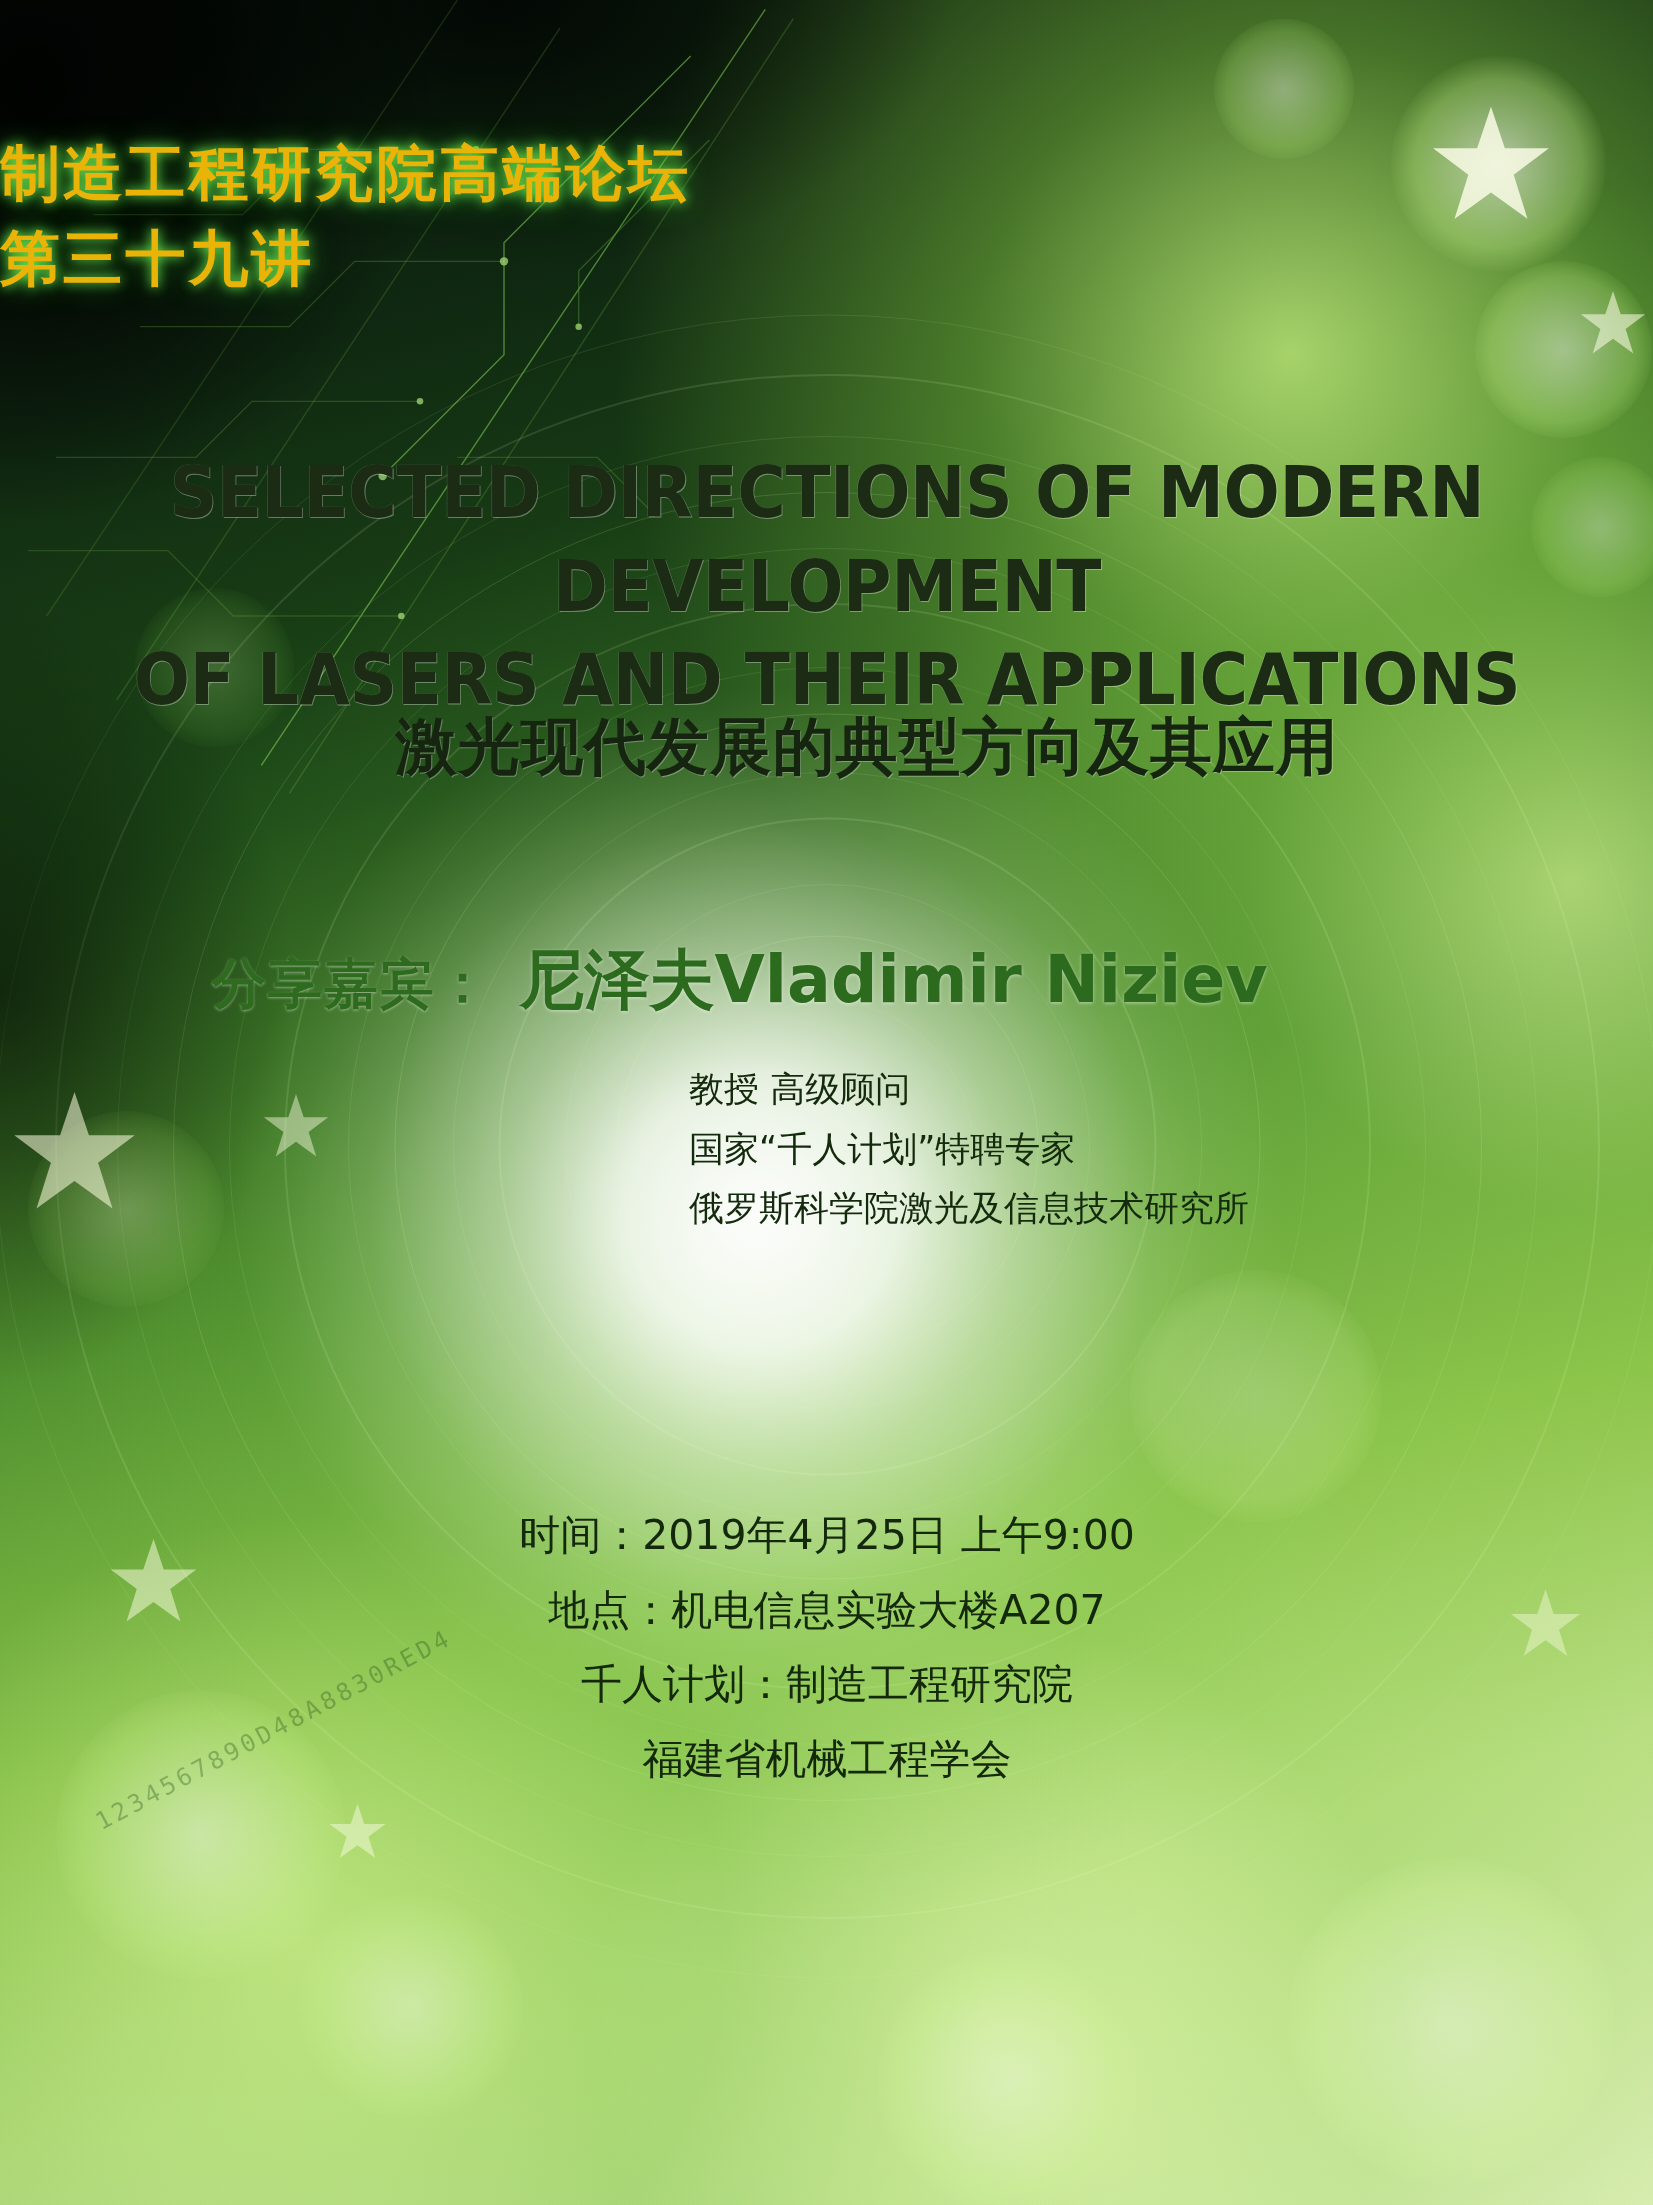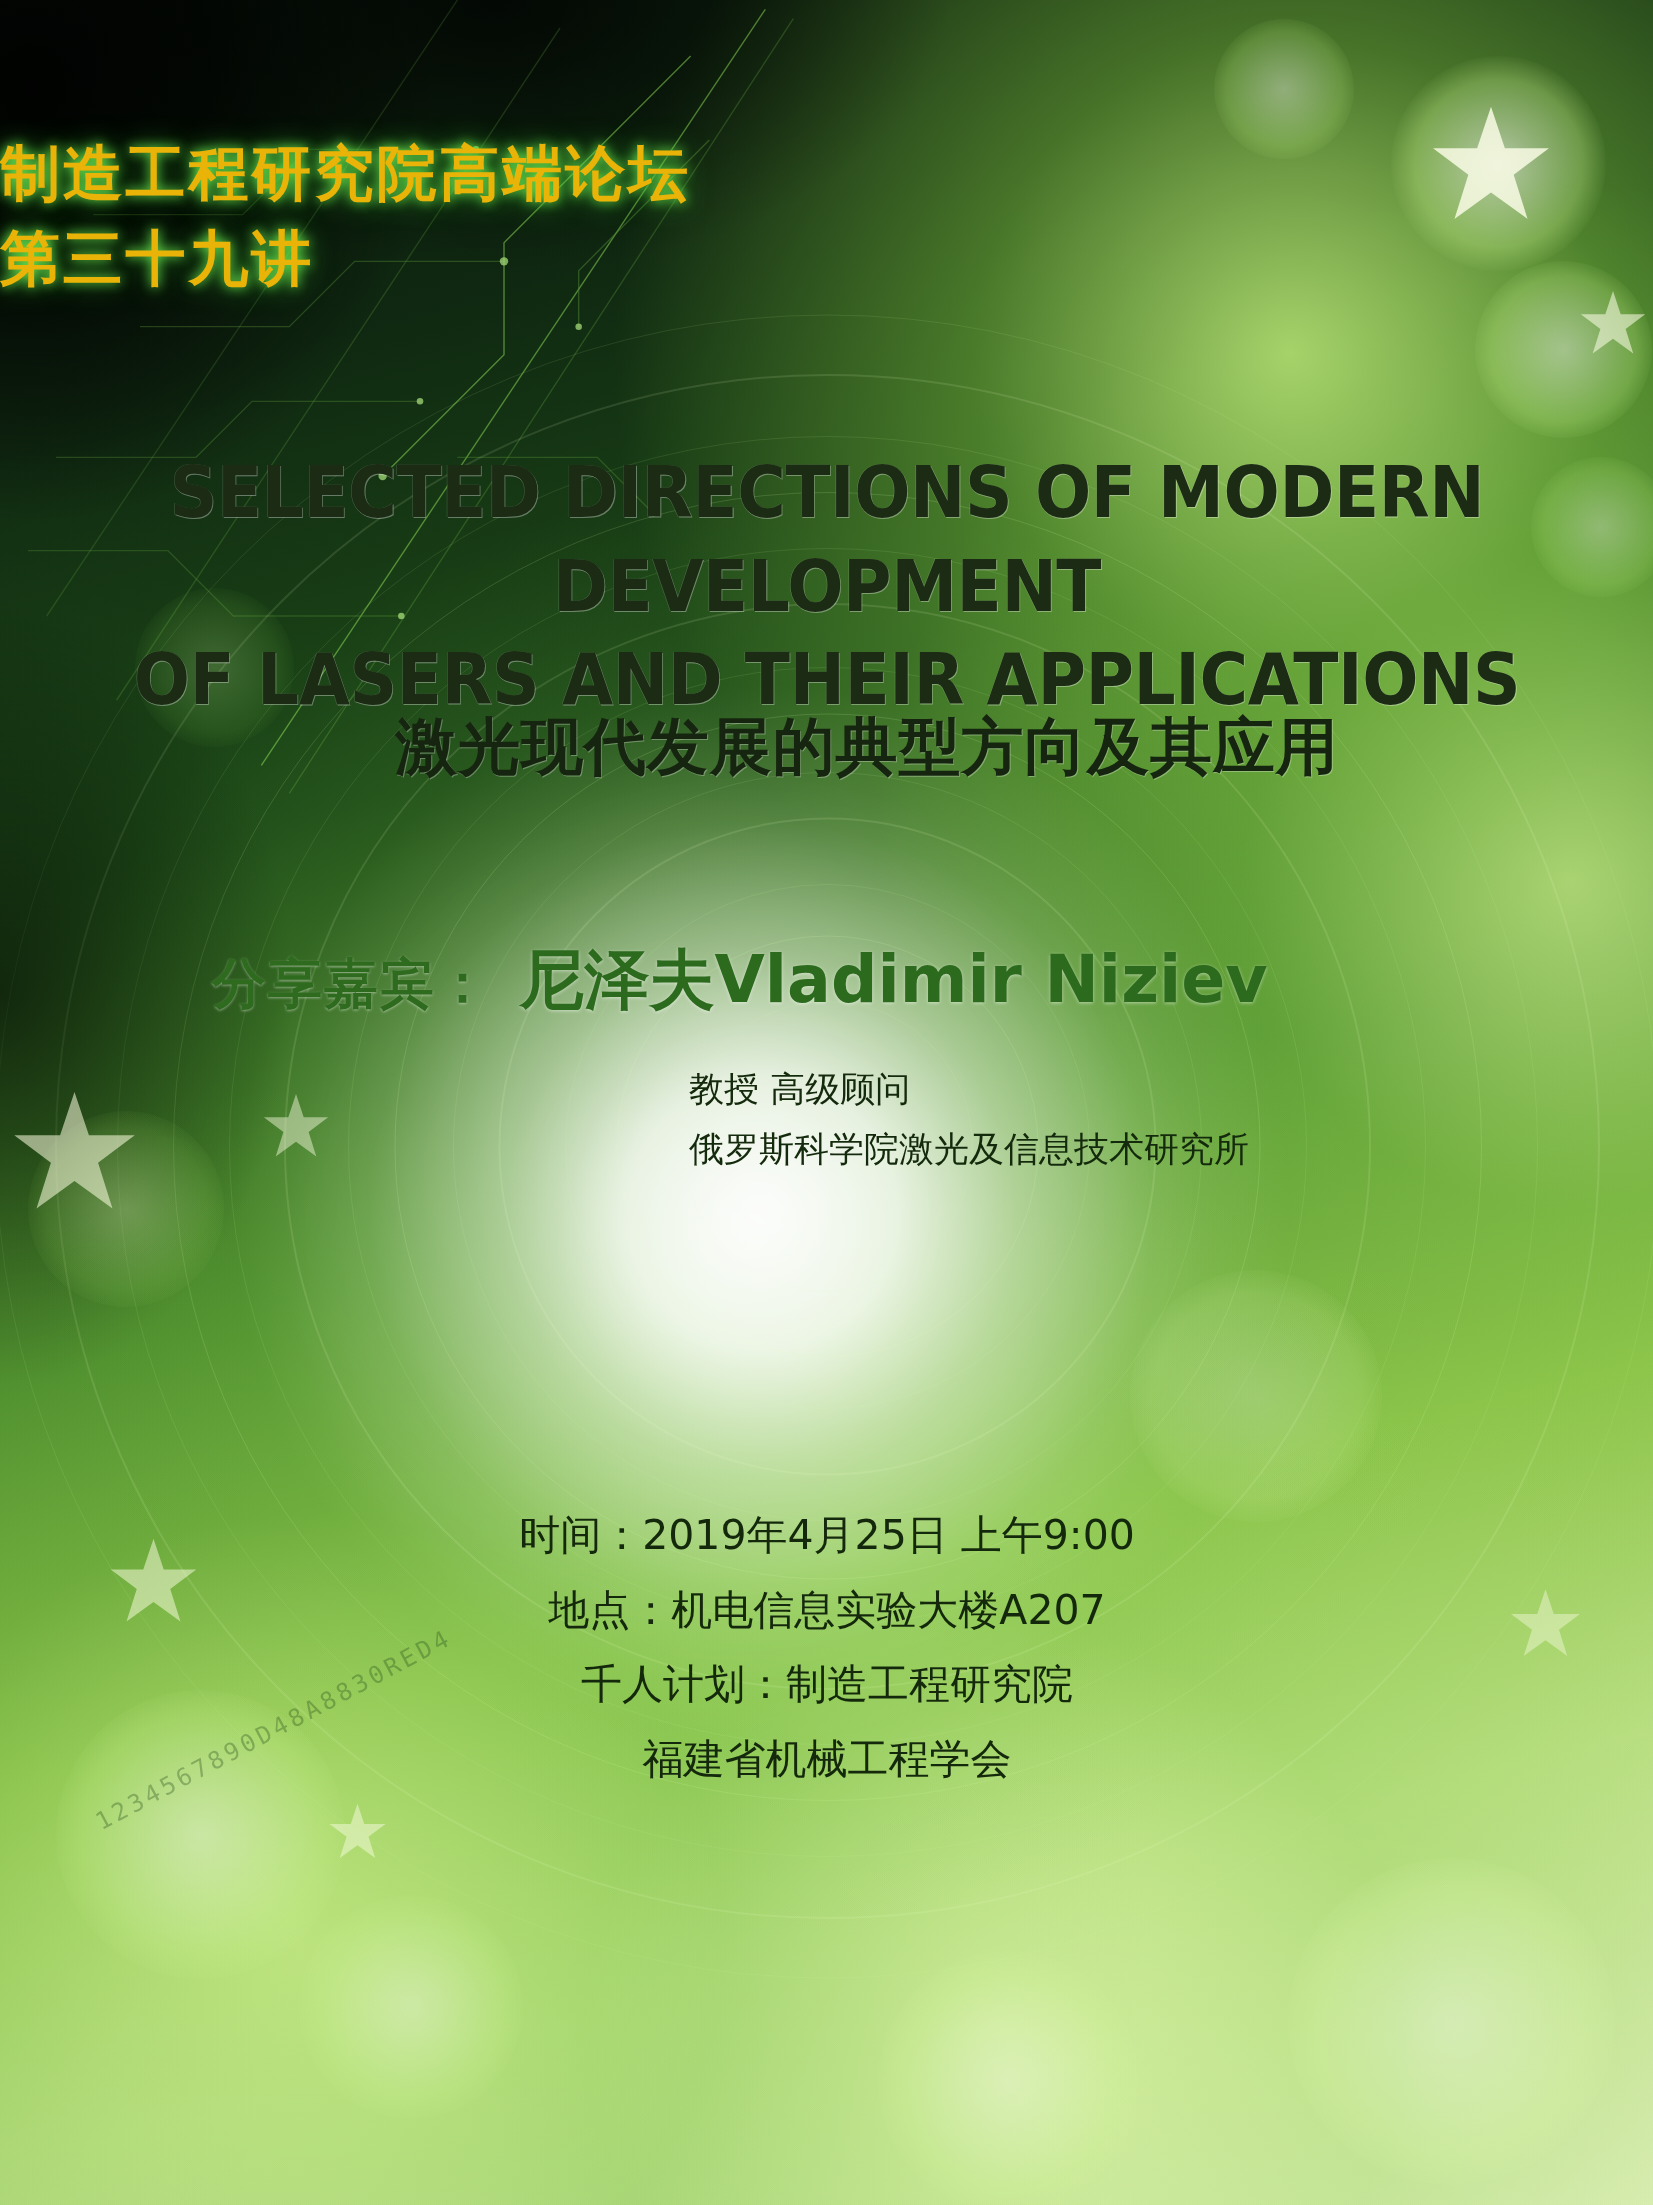--- a/index.html
+++ b/index.html
@@ -332,20 +332,21 @@
 
     <div class="main-title-cn">激光现代发展的典型方向及其应用</div>
 
     <div class="speaker-row">
       <span class="speaker-label">分享嘉宾：</span>
       <span class="speaker-name">尼泽夫Vladimir Niziev</span>
     </div>
 
     <div class="credentials">
       <div>教授 高级顾问</div>
+      <div>国家“千人计划”特聘专家</div>
       <div>俄罗斯科学院激光及信息技术研究所</div>
     </div>
 
     <div class="details">
       <div>时间：2019年4月25日 上午9:00</div>
       <div>地点：机电信息实验大楼A207</div>
       <div>千人计划：制造工程研究院</div>
       <div>福建省机械工程学会</div>
     </div>
 

